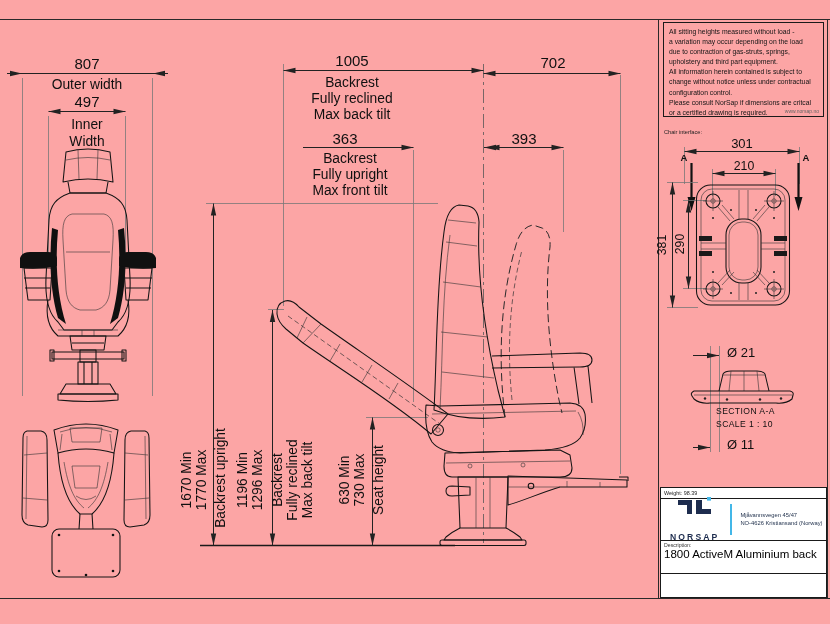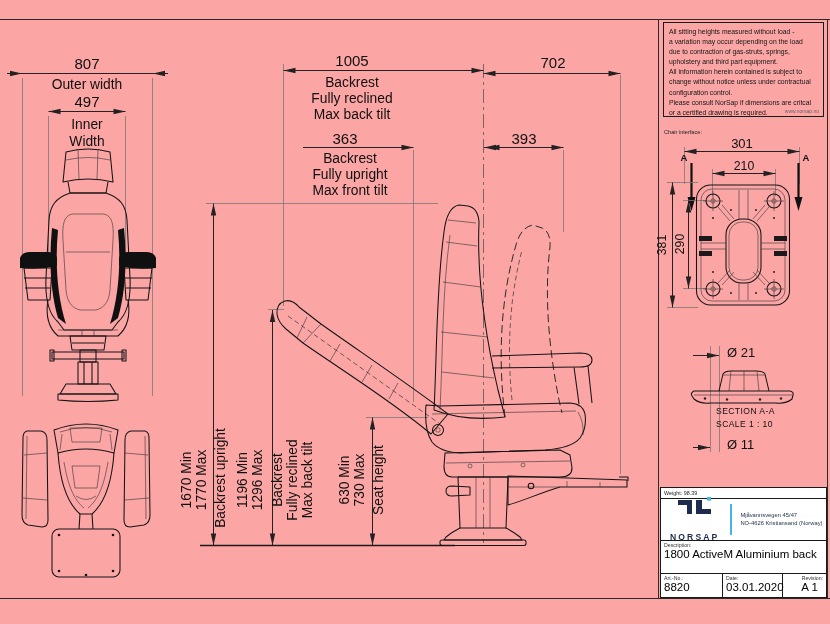--- a/index.html
+++ b/index.html
@@ -338,29 +338,15 @@
     <div class="logo-div"></div>
     <div class="addr">
       <div>Mjåvannsvegen 45/47</div>
       <div>NO-4626  Kristiansand (Norway)</div>
     </div>
   </div>
   <div id="tb-desc" class="tb-row">
     <div class="lbl">Description:</div>
     <div class="big">1800 ActiveM Aluminium back</div>
   </div>
-  <div id="tb-bottom" class="tb-row">
-    <div class="tb-cell c1">
-      <div class="lbl">Art.-No.:</div>
-      <div class="big">8820</div>
-    </div>
-    <div class="tb-cell c2">
-      <div class="lbl">Date:</div>
-      <div class="big">03.01.2020</div>
-    </div>
-    <div class="tb-cell c3">
-      <div class="lbl">Revision:</div>
-      <div class="big">A 1</div>
-    </div>
-  </div>
 </div>
 
 </div>
 
 </body></html>

